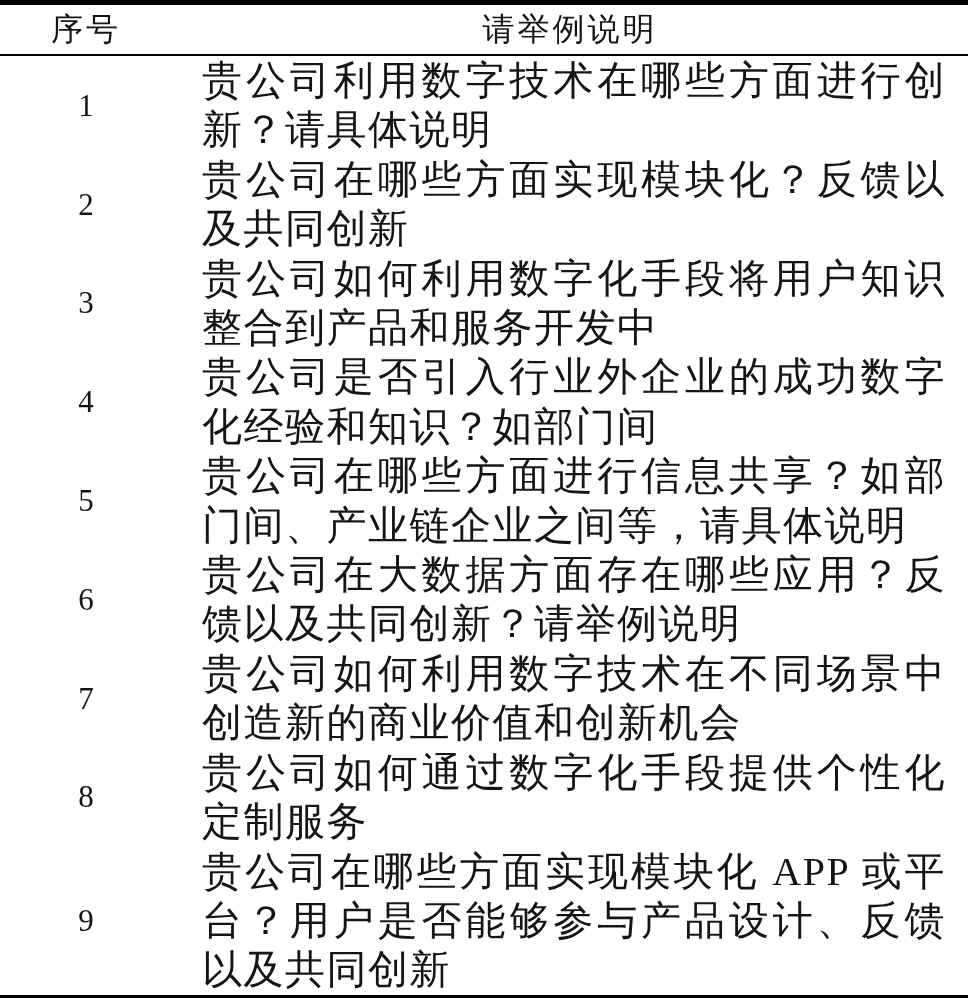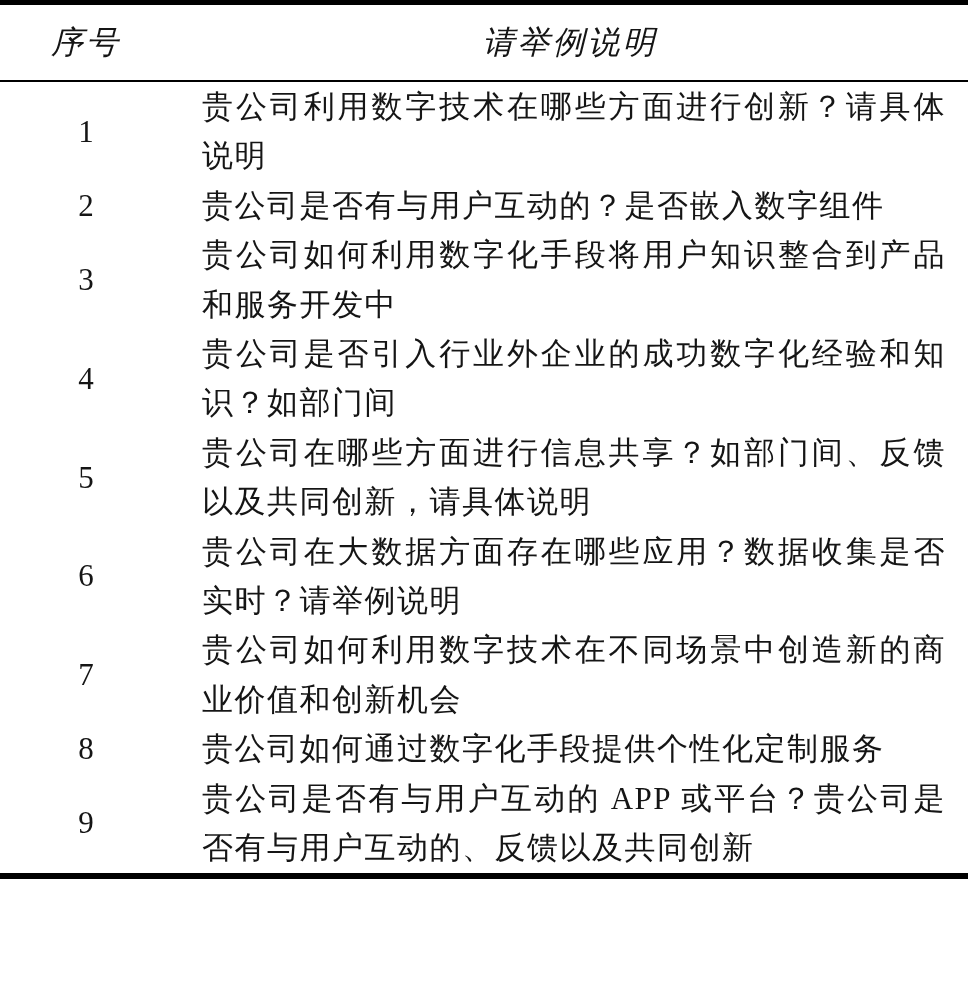--- a/index.html
+++ b/index.html
@@ -26,31 +26,30 @@
     table-layout: fixed;
     font-family: "Liberation Serif", "DejaVu Serif", serif;
     color: #151515;
   }
   col.c-idx { width: 172px; }
   thead th {
     font-weight: normal;
     font-size: 32px;
     letter-spacing: 3px;
     height: 47px;
-    padding: 14px;
+    padding: 1px;
     vertical-align: middle;
     border-bottom: 2px solid #000000;
-    font-style: italic;
   }
   th.idx, td.idx {
     text-align: center;
   }
   td {
     padding: 0;
-    font-size: 31px;
+    font-size: 40px;
   }
   td.idx {
     vertical-align: middle;
     font-size: 31px;
     line-height: 49.4px;
   }
   td.cnt {
     text-align: justify;
     line-height: 49.4px;
     letter-spacing: 1.5px;
@@ -74,46 +73,46 @@
           <th class="cnt">请举例说明</th>
         </tr>
       </thead>
       <tbody>
         <tr>
           <td class="idx">1</td>
           <td class="cnt">贵公司利用数字技术在哪些方面进行创新？请具体说明</td>
         </tr>
         <tr>
           <td class="idx">2</td>
-          <td class="cnt">贵公司是否有与用户互动的？是否嵌入数字组件</td>
+          <td class="cnt">贵公司在哪些方面实现模块化？反馈以及共同创新</td>
         </tr>
         <tr>
           <td class="idx">3</td>
           <td class="cnt">贵公司如何利用数字化手段将用户知识整合到产品和服务开发中</td>
         </tr>
         <tr>
           <td class="idx">4</td>
           <td class="cnt">贵公司是否引入行业外企业的成功数字化经验和知识？如部门间</td>
         </tr>
         <tr>
           <td class="idx">5</td>
-          <td class="cnt">贵公司在哪些方面进行信息共享？如部门间、反馈以及共同创新，请具体说明</td>
+          <td class="cnt">贵公司在哪些方面进行信息共享？如部门间、产业链企业之间等，请具体说明</td>
         </tr>
         <tr>
           <td class="idx">6</td>
-          <td class="cnt">贵公司在大数据方面存在哪些应用？数据收集是否实时？请举例说明</td>
+          <td class="cnt">贵公司在大数据方面存在哪些应用？反馈以及共同创新？请举例说明</td>
         </tr>
         <tr>
           <td class="idx">7</td>
           <td class="cnt">贵公司如何利用数字技术在不同场景中创造新的商业价值和创新机会</td>
         </tr>
         <tr>
           <td class="idx">8</td>
           <td class="cnt">贵公司如何通过数字化手段提供个性化定制服务</td>
         </tr>
         <tr>
           <td class="idx">9</td>
-          <td class="cnt">贵公司是否有与用户互动的 APP 或平台？贵公司是否有与用户互动的、反馈以及共同创新</td>
+          <td class="cnt">贵公司在哪些方面实现模块化 APP 或平台？用户是否能够参与产品设计、反馈以及共同创新</td>
         </tr>
       </tbody>
     </table>
   </div>
 </div>
 
 </body></html>

